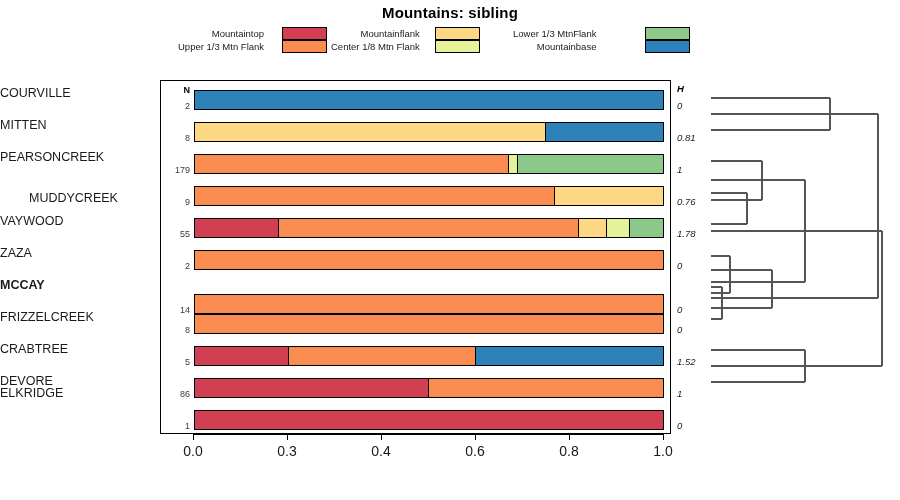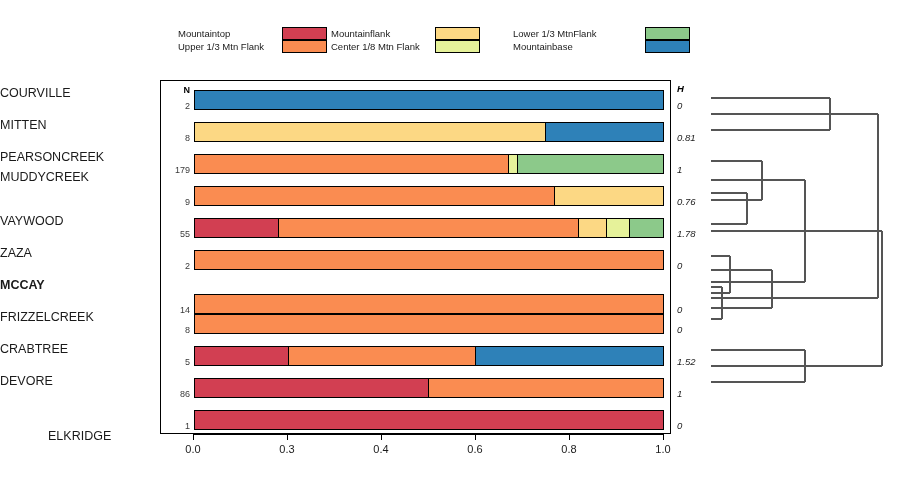--- a/index.html
+++ b/index.html
@@ -16,21 +16,21 @@
     font-size:15px;font-weight:bold;color:#000;letter-spacing:.2px;
   }
 
   
   .legend{position:absolute;left:178px;top:27px;width:520px;height:26px;}
   .legend-col{position:absolute;top:0;}
   .legend-col.c0{left:0px;}
   .legend-col.c1{left:153px;}
   .legend-col.c2{left:335px;}
   .legend-labels{position:absolute;left:0;top:0;}
-  .legend-lab{font-size:9.5px;color:#1a1a1a;line-height:13px;height:13px;white-space:nowrap;}
+  .legend-lab{font-size:9.5px;color:#1a1a1a;line-height:13px;height:13px;white-space:nowrap;text-align:right;}
   .legend-swatches{position:absolute;top:0;width:45px;height:26px;}
   .legend-col.c0 .legend-swatches{left:104px;}
   .legend-col.c1 .legend-swatches{left:104px;}
   .legend-col.c2 .legend-swatches{left:132px;}
   .swatch{width:45px;height:13px;box-sizing:border-box;border:1px solid #000;}
 
   
   .panel{
     position:absolute;left:160px;top:80px;width:511px;height:354px;
     box-sizing:border-box;border:1px solid #000;background:#fff;
@@ -63,35 +63,36 @@
   .ylab{
     position:absolute;left:0px;width:152px;text-align:left;
     font-size:12.5px;color:#1a1a1a;height:16px;line-height:16px;white-space:nowrap;
   }
   .ylab.bold{font-weight:bold;}
 
   
   .xaxis{position:absolute;left:160px;top:434px;width:511px;height:46px;}
   .xline{position:absolute;left:33px;top:0;width:470px;height:1px;background:#000;}
   .xtick{position:absolute;top:0px;width:1px;height:6px;background:#000;}
-  .xtlab{position:absolute;top:9px;width:40px;margin-left:-20px;text-align:center;font-size:11px;color:#1a1a1a;}
+  .xtlab{position:absolute;top:9px;width:40px;margin-left:-20px;text-align:center;font-size:14px;color:#1a1a1a;}
   .xtitle{
     position:absolute;left:160px;top:463px;width:511px;text-align:center;
     font-size:12px;color:#1a1a1a;
   }
 
   
   .dendro{position:absolute;left:700px;top:80px;width:195px;height:354px;}
   .dendro svg{display:block;}
 </style>
 </head>
 <body>
 
 <div id="root">
 
+  <div class="title">Mountains: sibling</div>
 
   <div class="legend">
     <div class="legend-col c0">
       <div class="legend-labels">
         <div class="legend-lab">Mountaintop</div>
         <div class="legend-lab">Upper 1/3 Mtn Flank</div>
       </div>
       <div class="legend-swatches">
         <div class="swatch" style="background-color: rgb(210, 63, 82);"></div>
         <div class="swatch" style="background-color: rgb(250, 140, 81);"></div>
@@ -116,28 +117,28 @@
         <div class="swatch" style="background-color: rgb(140, 201, 138);"></div>
         <div class="swatch" style="background-color: rgb(46, 129, 184);"></div>
       </div>
     </div>
   </div>
 
   <div id="ylabels">
       <div class="ylab" style="top: 85px;">COURVILLE</div>
       <div class="ylab" style="top: 117px;">MITTEN</div>
       <div class="ylab" style="top: 149px;">PEARSONCREEK</div>
-      <div class="ylab" style="top: 169px;">MUDDYCREEK</div>
+      <div class="ylab" style="top: 190px; padding-left: 29px;">MUDDYCREEK</div>
       <div class="ylab" style="top: 213px;">VAYWOOD</div>
       <div class="ylab" style="top: 245px;">ZAZA</div>
       <div class="ylab bold" style="top: 277px;">MCCAY</div>
       <div class="ylab" style="top: 309px;">FRIZZELCREEK</div>
       <div class="ylab" style="top: 341px;">CRABTREE</div>
       <div class="ylab" style="top: 373px;">DEVORE</div>
-      <div class="ylab" style="top: 428px; padding-left: 48px;">ELKRIDGE</div>
+      <div class="ylab" style="top: 385px;">ELKRIDGE</div>
     </div>
 
   <div class="panel">
     <div class="nhead">N</div>
     <div class="hhead">H</div>
     <div id="rows">
         <div class="row" style="top: 3px;">
           <div class="nval">2</div>
           <div class="bar">
             <div class="seg" style="background: rgb(46, 129, 184); width: 100%;"></div>

